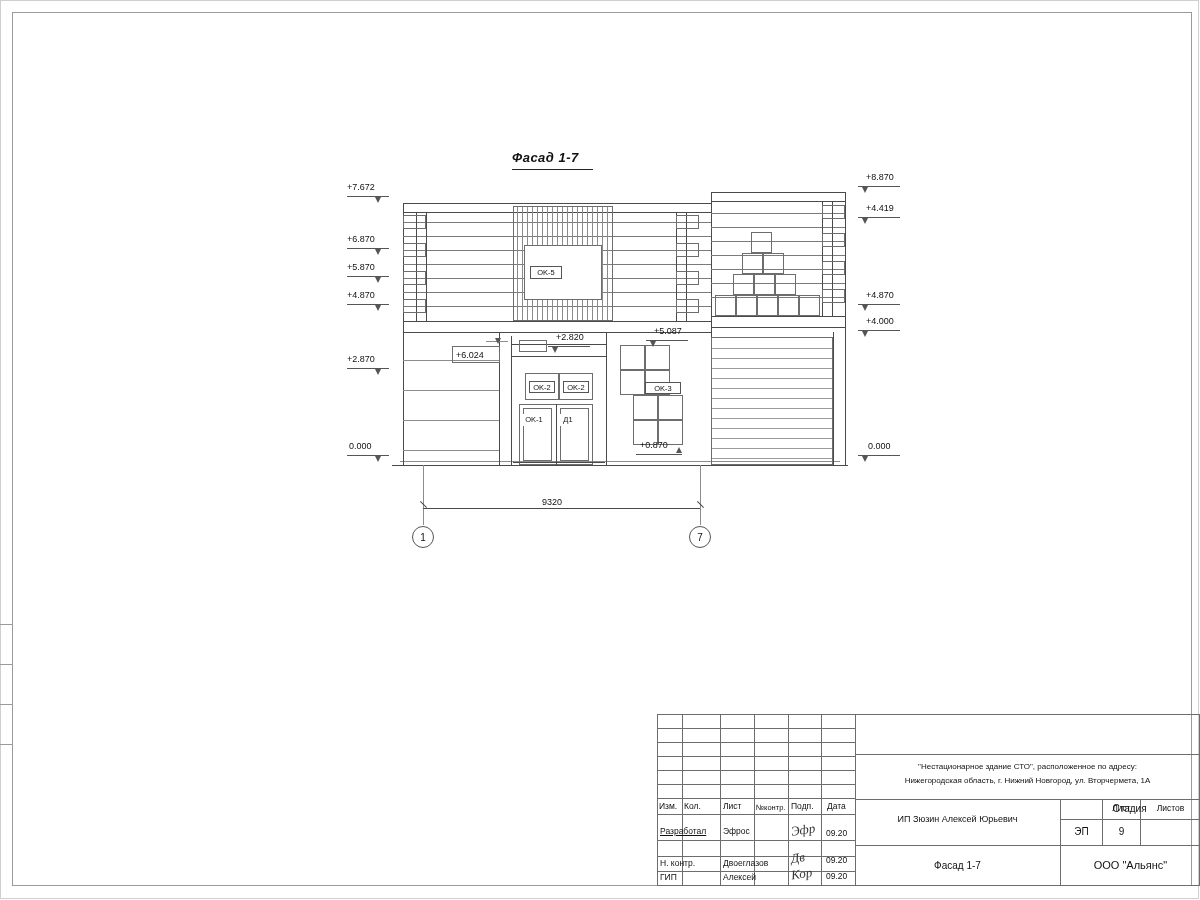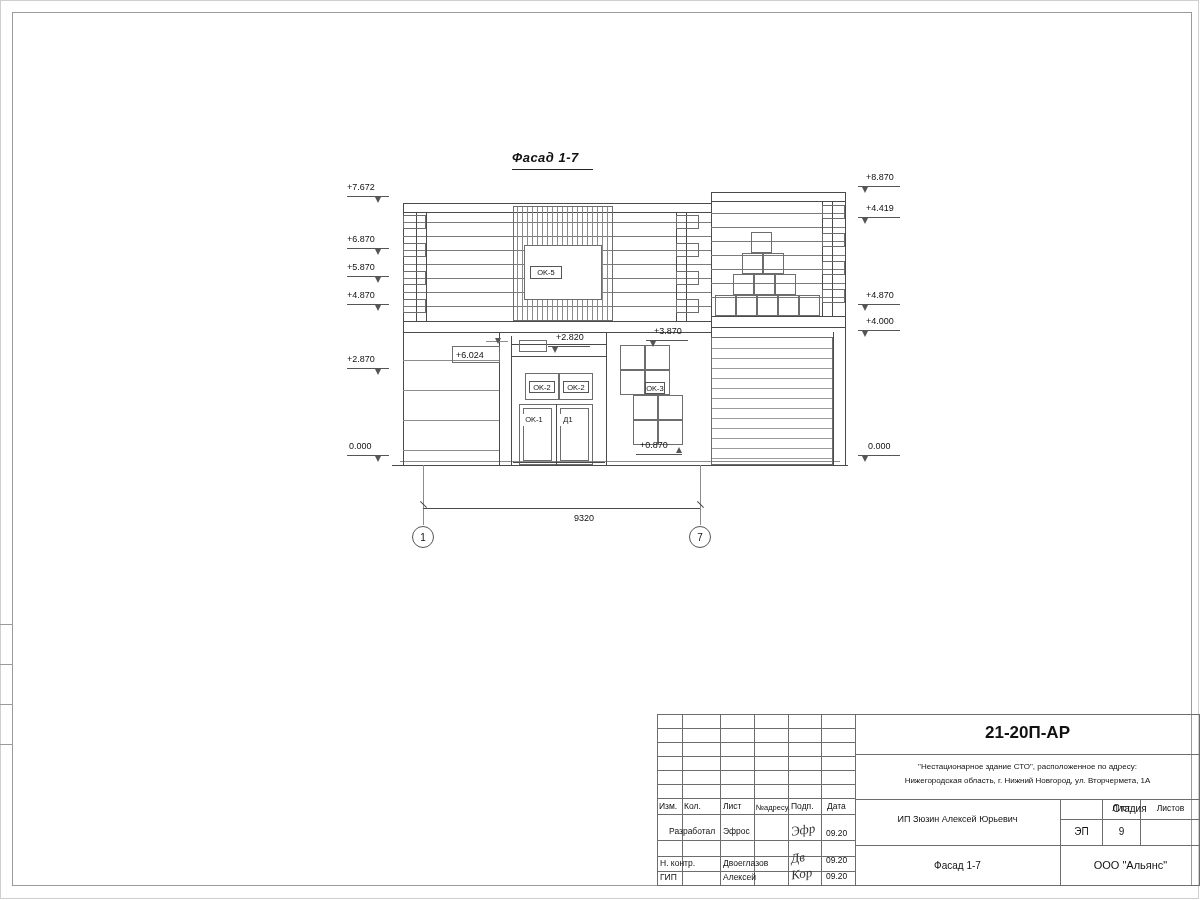--- a/index.html
+++ b/index.html
@@ -209,21 +209,21 @@
   <div>
     <div class="box" style="left:620px;top:345px;width:25px;height:25px;"></div>
     <div class="box" style="left:645px;top:345px;width:25px;height:25px;"></div>
     <div class="box" style="left:620px;top:370px;width:25px;height:25px;"></div>
     <div class="box" style="left:645px;top:370px;width:25px;height:25px;"></div>
     <div class="box" style="left:633px;top:395px;width:25px;height:25px;"></div>
     <div class="box" style="left:658px;top:395px;width:25px;height:25px;"></div>
     <div class="box" style="left:633px;top:420px;width:25px;height:25px;"></div>
     <div class="box" style="left:658px;top:420px;width:25px;height:25px;"></div>
   </div>
-  <div class="wlabel" style="left:645px;top:382px;width:20px;height:12px;line-height:11px;">OK-3</div>
+  <div class="wlabel" style="left:645px;top:382px;width:36px;height:12px;line-height:11px;">OK-3</div>
 
   <div class="box" style="left:711px;top:337px;width:122px;height:128px;"></div>
   <div class="ribs" style="left:712px;top:338px;width:120px;height:126px;">
     <div class="r" style="top:10px;"></div>
       <div class="r" style="top:20px;"></div>
     <div class="r" style="top:30px;"></div>
       <div class="r" style="top:40px;"></div>
     <div class="r" style="top:50px;"></div>
       <div class="r" style="top:60px;"></div>
     <div class="r" style="top:70px;"></div>
@@ -286,36 +286,36 @@
   <div>
     <div class="box" style="left:452px;top:346px;width:48px;height:17px;"></div>
     <div class="mark" style="left:456px;top:350px;">+6.024</div>
     <div class="ln hl thin" style="left:486px;top:341px;width:22px;"></div>
     <div class="mark-arrow" style="left:495px;top:338px;border-top-color:#555;"></div>
 
     <div class="mark" style="left:556px;top:332px;">+2.820</div>
     <div class="mark-line" style="left:548px;top:346px;width:42px;"></div>
     <div class="mark-arrow" style="left:552px;top:347px;"></div>
 
-    <div class="mark" style="left:654px;top:326px;">+3.870</div>
+    <div class="mark" style="left:654px;top:326px;">+5.087</div>
     <div class="mark-line" style="left:646px;top:340px;width:42px;"></div>
     <div class="mark-arrow" style="left:650px;top:341px;"></div>
 
     <div class="mark" style="left:640px;top:440px;">+0.870</div>
     <div class="mark-line" style="left:636px;top:454px;width:46px;"></div>
     <div class="mark-arrow" style="left:676px;top:447px;border-top:0;border-bottom:6px solid #555;"></div>
   </div>
 
   <div>
     <div class="ln vl thin" style="left:423px;top:465px;height:60px;"></div>
     <div class="ln vl thin" style="left:700px;top:465px;height:60px;"></div>
     <div class="ln hl" style="left:423px;top:508px;width:277px;"></div>
     <div class="ln" style="left:419px;top:504px;width:9px;height:1px;transform:rotate(45deg);"></div>
     <div class="ln" style="left:696px;top:504px;width:9px;height:1px;transform:rotate(45deg);"></div>
-    <div class="txt" style="left:574px;top:497px;margin-top:16px;">9320</div>
+    <div class="txt" style="left:542px;top:497px;">9320</div>
   </div>
   <div class="bubble" style="left:412px;top:526px;">1</div>
   <div class="bubble" style="left:689px;top:526px;">7</div>
 </div>
 
 <div class="tb">
 
   <div class="c" style="left:0;top:0;width:543px;height:172px;border:1px solid #6d6d6d;"></div>
 
   <div class="c bl" style="left:25px;top:0;width:1px;height:172px;"></div>
@@ -329,29 +329,29 @@
   <div class="c bt" style="left:0;top:28px;width:198px;height:1px;"></div>
   <div class="c bt" style="left:0;top:42px;width:198px;height:1px;"></div>
   <div class="c bt" style="left:0;top:56px;width:198px;height:1px;"></div>
   <div class="c bt" style="left:0;top:70px;width:198px;height:1px;"></div>
   <div class="c bt" style="left:0;top:84px;width:198px;height:1px;"></div>
 
   <div class="c bt" style="left:0;top:100px;width:198px;height:1px;"></div>
   <div class="tb-text" style="left:2px;top:87px;">Изм.</div>
   <div class="tb-text" style="left:27px;top:87px;">Кол.</div>
   <div class="tb-text" style="left:66px;top:87px;">Лист</div>
-  <div class="tb-text" style="left:99px;top:89px;font-size:7.5px;">№адресу.</div>
+  <div class="tb-text" style="left:99px;top:89px;font-size:7.5px;">№контр.</div>
   <div class="tb-text" style="left:134px;top:87px;">Подп.</div>
   <div class="tb-text" style="left:170px;top:87px;">Дата</div>
 
   <div class="c bt" style="left:0;top:126px;width:198px;height:1px;"></div>
   <div class="c bt" style="left:0;top:142px;width:198px;height:1px;"></div>
   <div class="c bt" style="left:0;top:157px;width:198px;height:1px;"></div>
 
-  <div class="tb-text" style="left:12px;top:112px;">Разработал</div>
+  <div class="tb-text" style="left:3px;top:112px;text-decoration:underline;">Разработал</div>
   <div class="tb-text" style="left:66px;top:112px;">Эфрос</div>
   <div class="sig" style="left:134px;top:108px;">Эфр</div>
   <div class="tb-text" style="left:169px;top:114px;">09.20</div>
 
   <div class="tb-text" style="left:3px;top:144px;">Н. контр.</div>
   <div class="tb-text" style="left:66px;top:144px;">Двоеглазов</div>
   <div class="sig" style="left:134px;top:136px;">Дв</div>
   <div class="tb-text" style="left:169px;top:141px;">09.20</div>
 
   <div class="tb-text" style="left:3px;top:158px;">ГИП</div>
@@ -360,21 +360,20 @@
   <div class="tb-text" style="left:169px;top:157px;">09.20</div>
 
   <div class="c bt" style="left:198px;top:40px;width:345px;height:1px;"></div>
   <div class="c bt" style="left:198px;top:85px;width:345px;height:1px;"></div>
   <div class="c bt" style="left:198px;top:131px;width:345px;height:1px;"></div>
   <div class="c bl" style="left:403px;top:85px;width:1px;height:87px;"></div>
   <div class="c bl" style="left:445px;top:85px;width:1px;height:46px;"></div>
   <div class="c bl" style="left:483px;top:85px;width:1px;height:46px;"></div>
   <div class="c bt" style="left:403px;top:105px;width:140px;height:1px;"></div>
 
-  <div class="code" style="left:198px;top:9px;width:345px;">21-20П-АР</div>
 
   <div class="tb-center" style="left:198px;top:48px;width:345px;font-size:8px;">"Нестационарное здание СТО", расположенное по адресу:</div>
   <div class="tb-center" style="left:198px;top:62px;width:345px;font-size:8px;">Нижегородская область, г. Нижний Новгород, ул. Вторчермета, 1А</div>
 
   <div class="tb-center" style="left:198px;top:100px;width:205px;font-size:9px;">ИП Зюзин Алексей Юрьевич</div>
 
   <div class="tb-center" style="left:198px;top:146px;width:205px;font-size:10px;">Фасад 1-7</div>
 
   <div class="tb-center" style="left:404px;top:89px;width:41px;font-size:10px;margin-left:48px;">Стадия</div>
   <div class="tb-center" style="left:446px;top:89px;width:37px;font-size:8.5px;">Лист</div>

